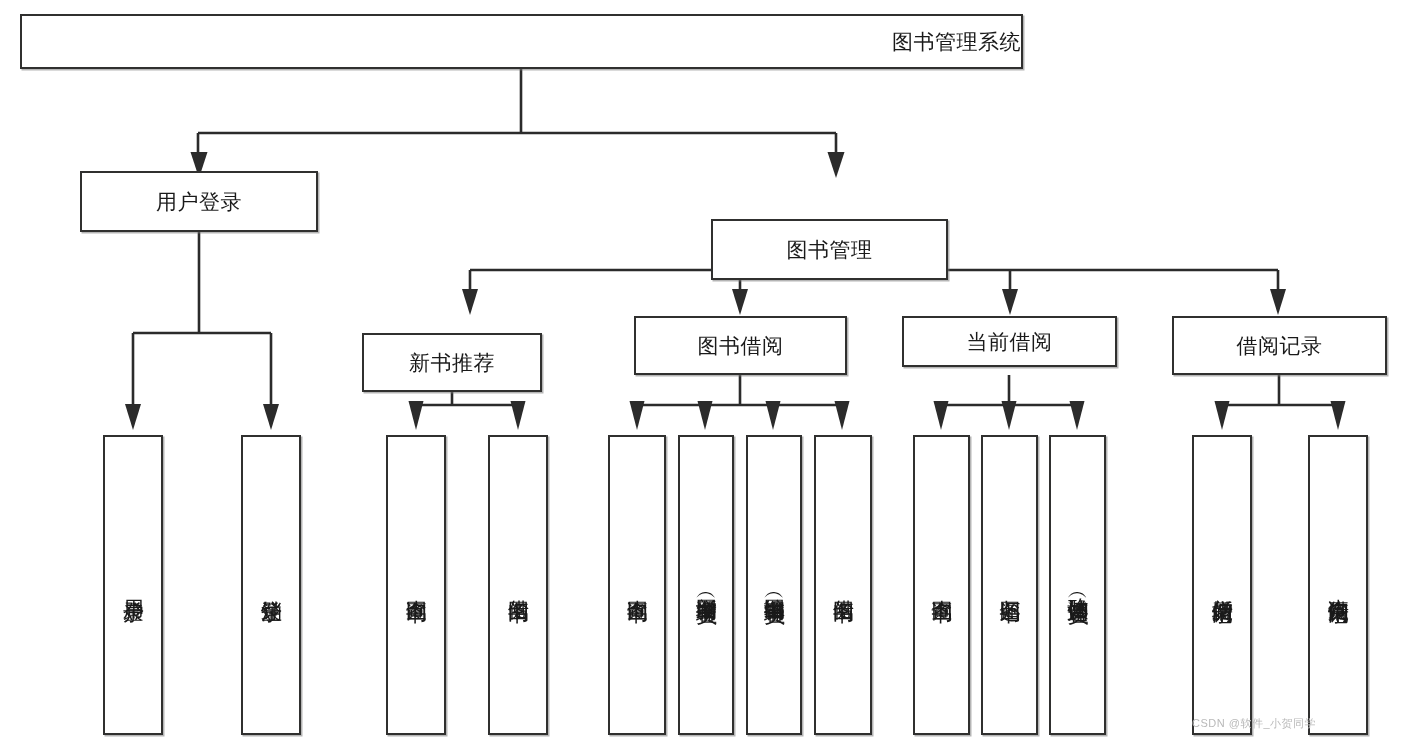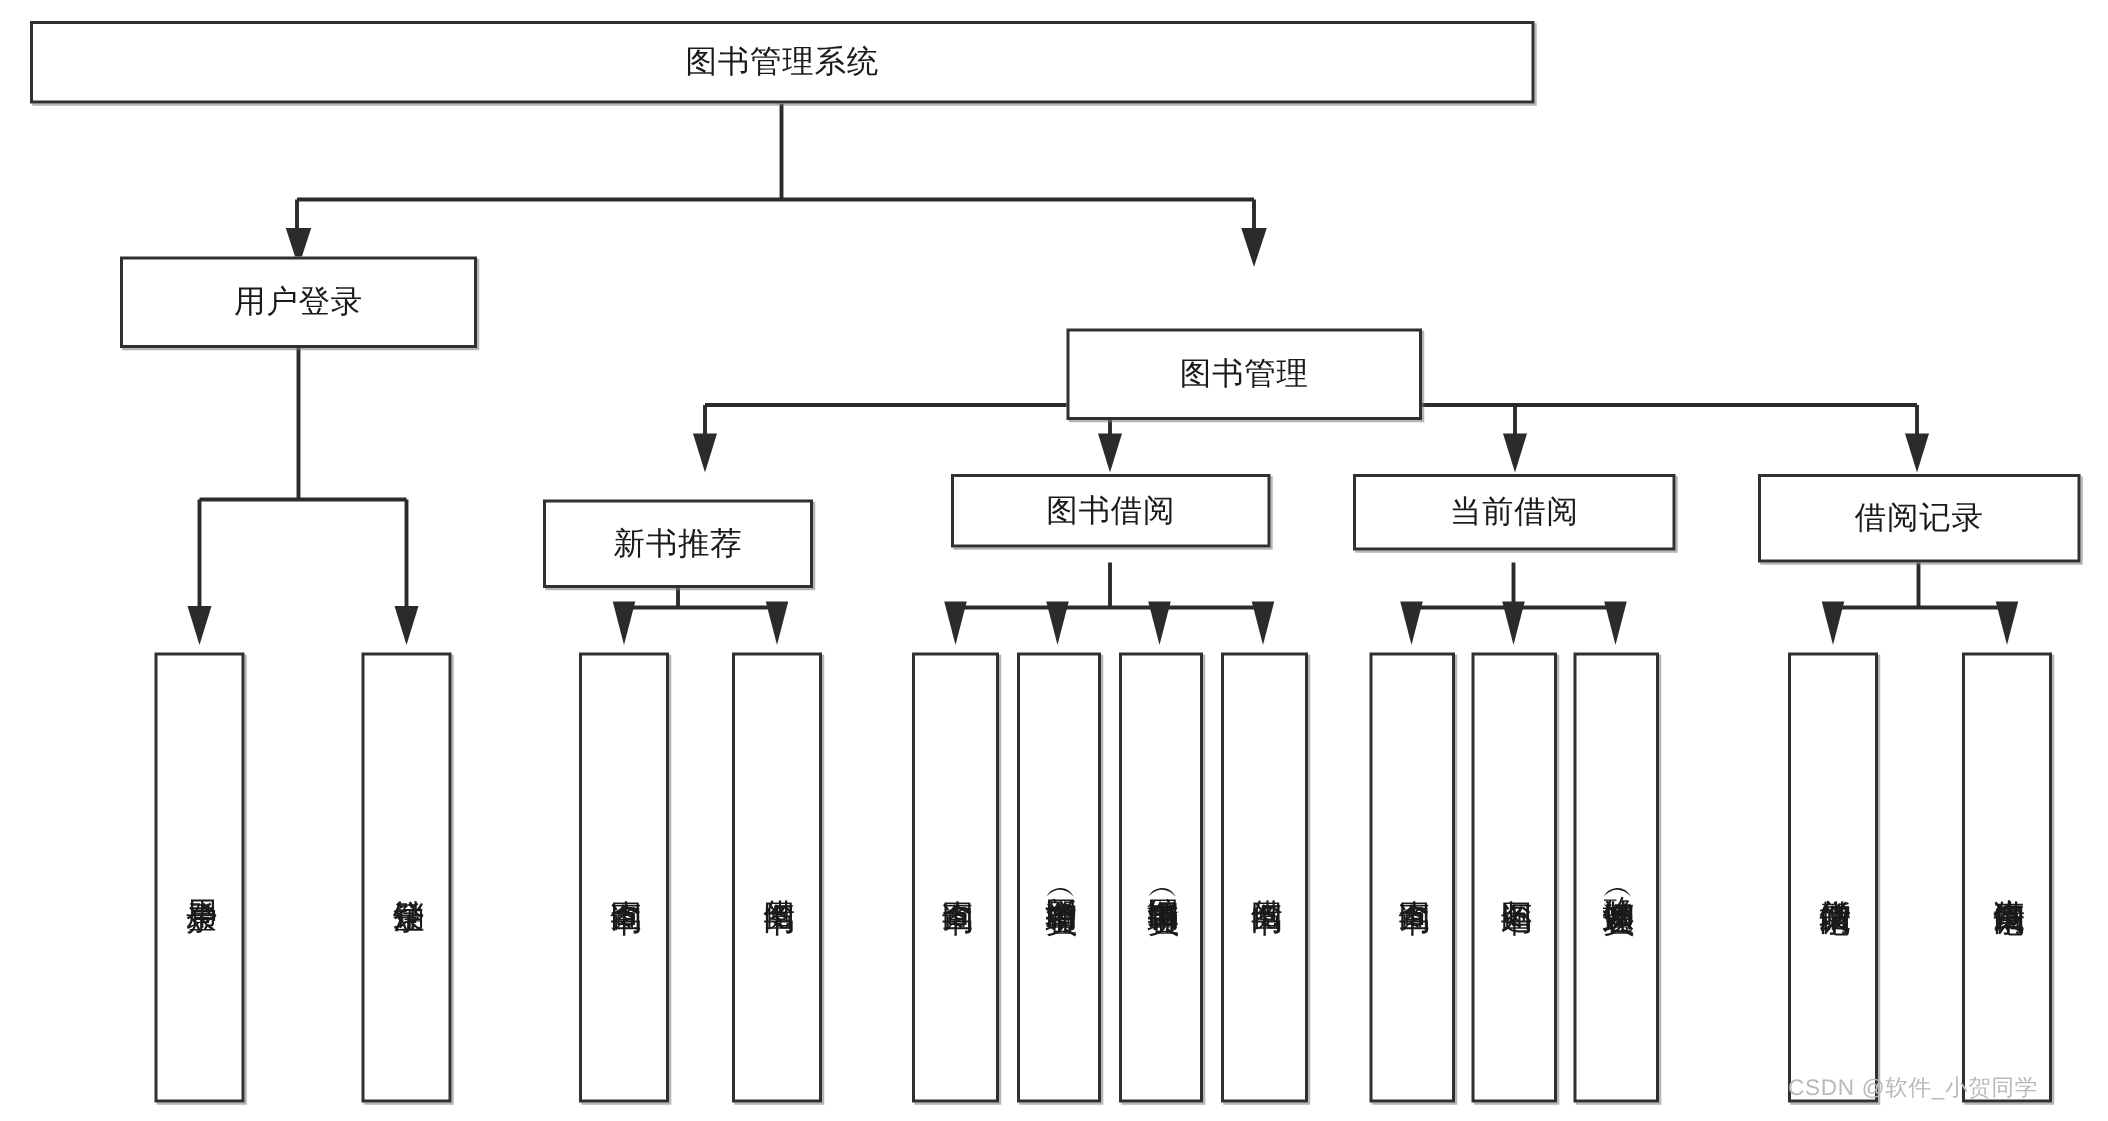--- a/index.html
+++ b/index.html
@@ -52,21 +52,21 @@
     text-align: center;
   }
   .node.vert .vtext {
     writing-mode: vertical-rl;
     text-orientation: upright;
     display: block;
     white-space: nowrap;
   }
   .watermark {
     position: absolute;
-    font-size: 15px;
+    font-size: 11px;
     color: #b9b9b9;
     letter-spacing: 0.5px;
     white-space: nowrap;
     user-select: none;
   }
 </style>
 </head>
 <body>
 
 <div id="canvas">
@@ -142,35 +142,35 @@
 
       <path d="M 933.5 401 L 948.5 401 L 941 430 Z"></path>
       <path d="M 1001.5 401 L 1016.5 401 L 1009 430 Z"></path>
       <path d="M 1069.5 401 L 1084.5 401 L 1077 430 Z"></path>
 
       <path d="M 1214.5 401 L 1229.5 401 L 1222 430 Z"></path>
       <path d="M 1330.5 401 L 1345.5 401 L 1338 430 Z"></path>
     </g>
   </svg>
 
-  <div class="node horiz" style="left:20px; top:14px; width:1003px; height:55px;">
+  <div class="node horiz" style="left:20px; top:14px; width:1003px; height:55px;justify-content:flex-end;">
     <span>图书管理系统</span>
   </div>
 
   <div class="node horiz" style="left:80px; top:171px; width:238px; height:61px;">
     <span>用户登录</span>
   </div>
   <div class="node horiz" style="left:711px; top:171px; width:237px; height:61px;margin-top:48px;">
     <span>图书管理</span>
   </div>
 
   <div class="node horiz" style="left:362px; top:316px; width:180px; height:59px;margin-top:17px;">
     <span>新书推荐</span>
   </div>
-  <div class="node horiz" style="left:634px; top:316px; width:213px; height:49px;">
+  <div class="node horiz" style="left:634px; top:316px; width:213px; height:59px;">
     <span>图书借阅</span>
   </div>
   <div class="node horiz" style="left:902px; top:316px; width:215px; height:51px;">
     <span>当前借阅</span>
   </div>
   <div class="node horiz" style="left:1172px; top:316px; width:215px; height:59px;">
     <span>借阅记录</span>
   </div>
 
   <div class="node vert" style="left:103px; top:435px; width:60px; height:300px;">

